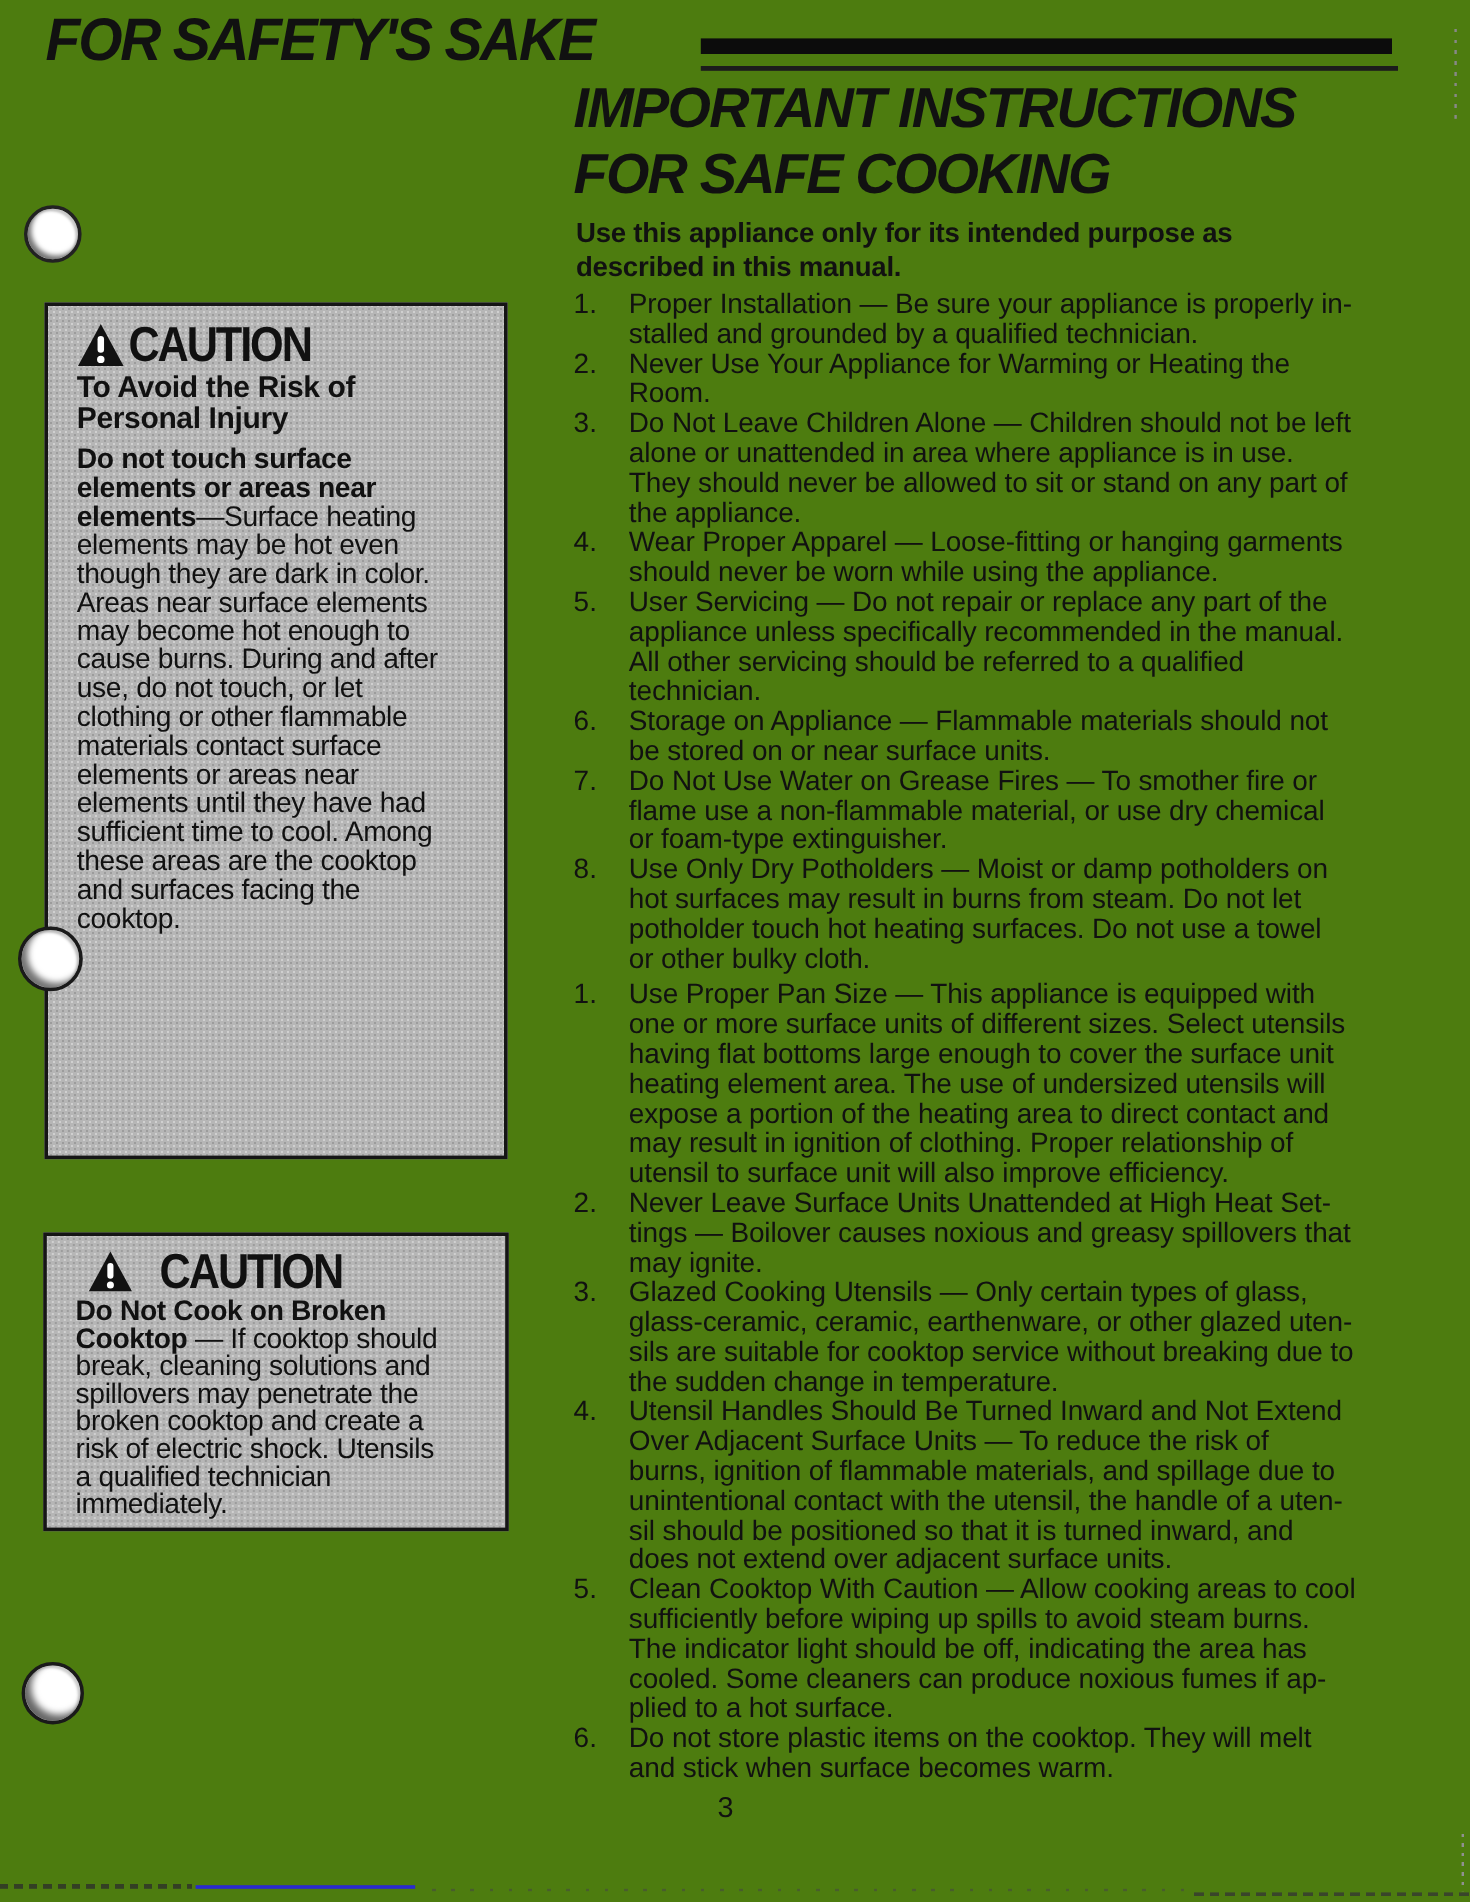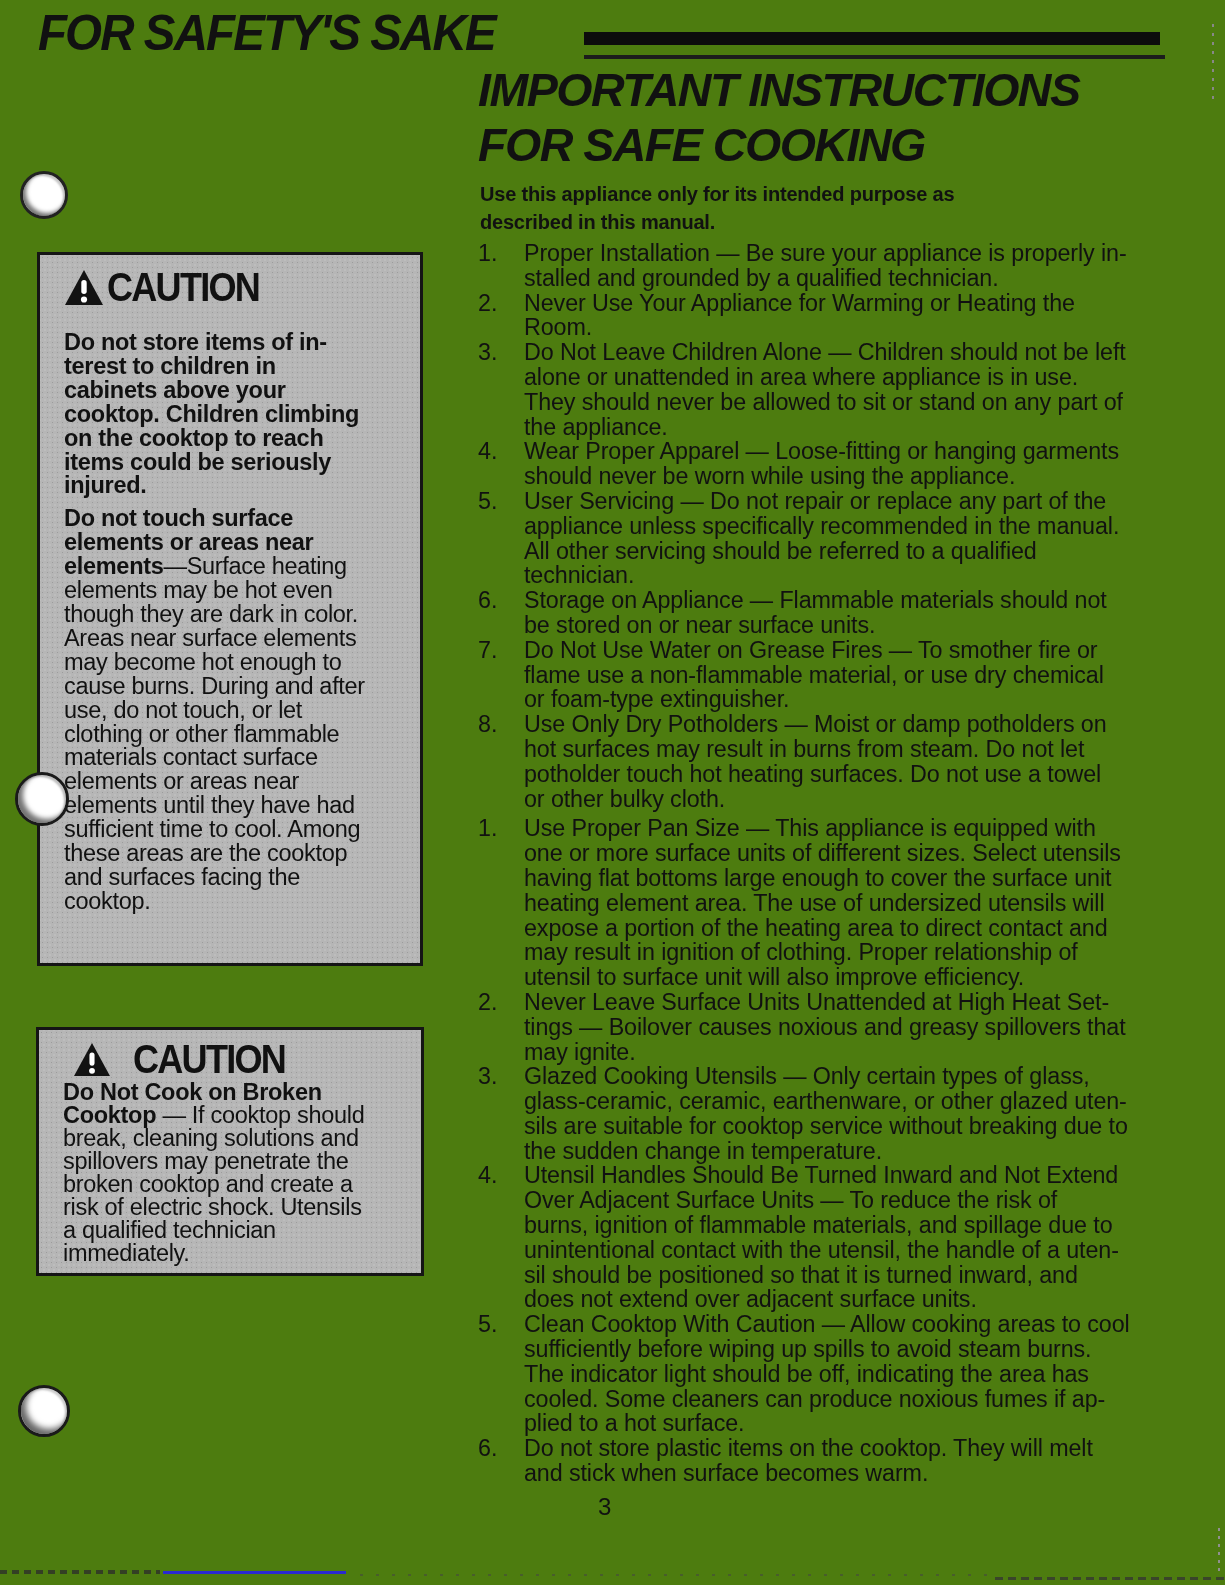--- a/index.html
+++ b/index.html
@@ -21,21 +21,21 @@
   .rule-thin  { position:absolute; left:584px; top:55px; width:581px; height:4px;  background:#1c1c1c; }
 
   
   .right-col { position:absolute; left:478px; top:62px; width:715px; }
   .doc-title {
     margin:0; font-size:47px; font-weight:bold; font-style:italic;
     line-height:55px; letter-spacing:-1.5px; white-space:pre-line;
     transform:scaleX(0.99); transform-origin:left top;
   }
   .intro {
-    margin:8px 0 0 2px; font-size:20px; font-weight:bold;
+    margin:8px 0 0 2px; font-size:23px; font-weight:bold;
     line-height:28px; white-space:pre-line; letter-spacing:-0.2px;
   }
   .num-list { margin:5px 0 0 0; padding:0; list-style:none; }
   .num-item { display:flex; }
   .num      { flex:0 0 46px; font-size:23.3px; line-height:24.8px; }
   .item-text{ flex:1; font-size:23.3px; line-height:24.8px; white-space:pre-line; letter-spacing:-0.1px; }
   .section-heading { margin:15px 0 9px 0; font-size:24.5px; font-weight:bold; letter-spacing:-0.2px; }
   .page-num { margin:7px 0 0 120px; font-size:24px; }
 
   
@@ -112,27 +112,22 @@
     <div class="caution-header">
       <span class="warn-icon">
         <svg width="40" height="37" viewBox="0 0 40 37">
           <path d="M20 1 L39 36 H1 Z" fill="#121212"></path>
           <rect x="17.3" y="11" width="5.4" height="14" rx="2.7" fill="#ffffff"></rect>
           <circle cx="20" cy="30.5" r="3.1" fill="#ffffff"></circle>
         </svg>
       </span>
       <span class="caution-word">CAUTION</span>
     </div>
-    <p class="caution-para"><span class="lead">Do not store items of in-
-terest to children in
-cabinets above your
-cooktop. Children climbing
-on the cooktop to reach
-items could be seriously
-injured.</span><span class="rest"></span></p>
+    <p class="caution-sub">To Avoid the Risk of
+Personal Injury</p>
     <p class="caution-para second"><span class="lead">Do not touch surface
 elements or areas near
 elements</span><span class="rest">—Surface heating
 elements may be hot even
 though they are dark in color.
 Areas near surface elements
 may become hot enough to
 cause burns. During and after
 use, do not touch, or let
 clothing or other flammable

